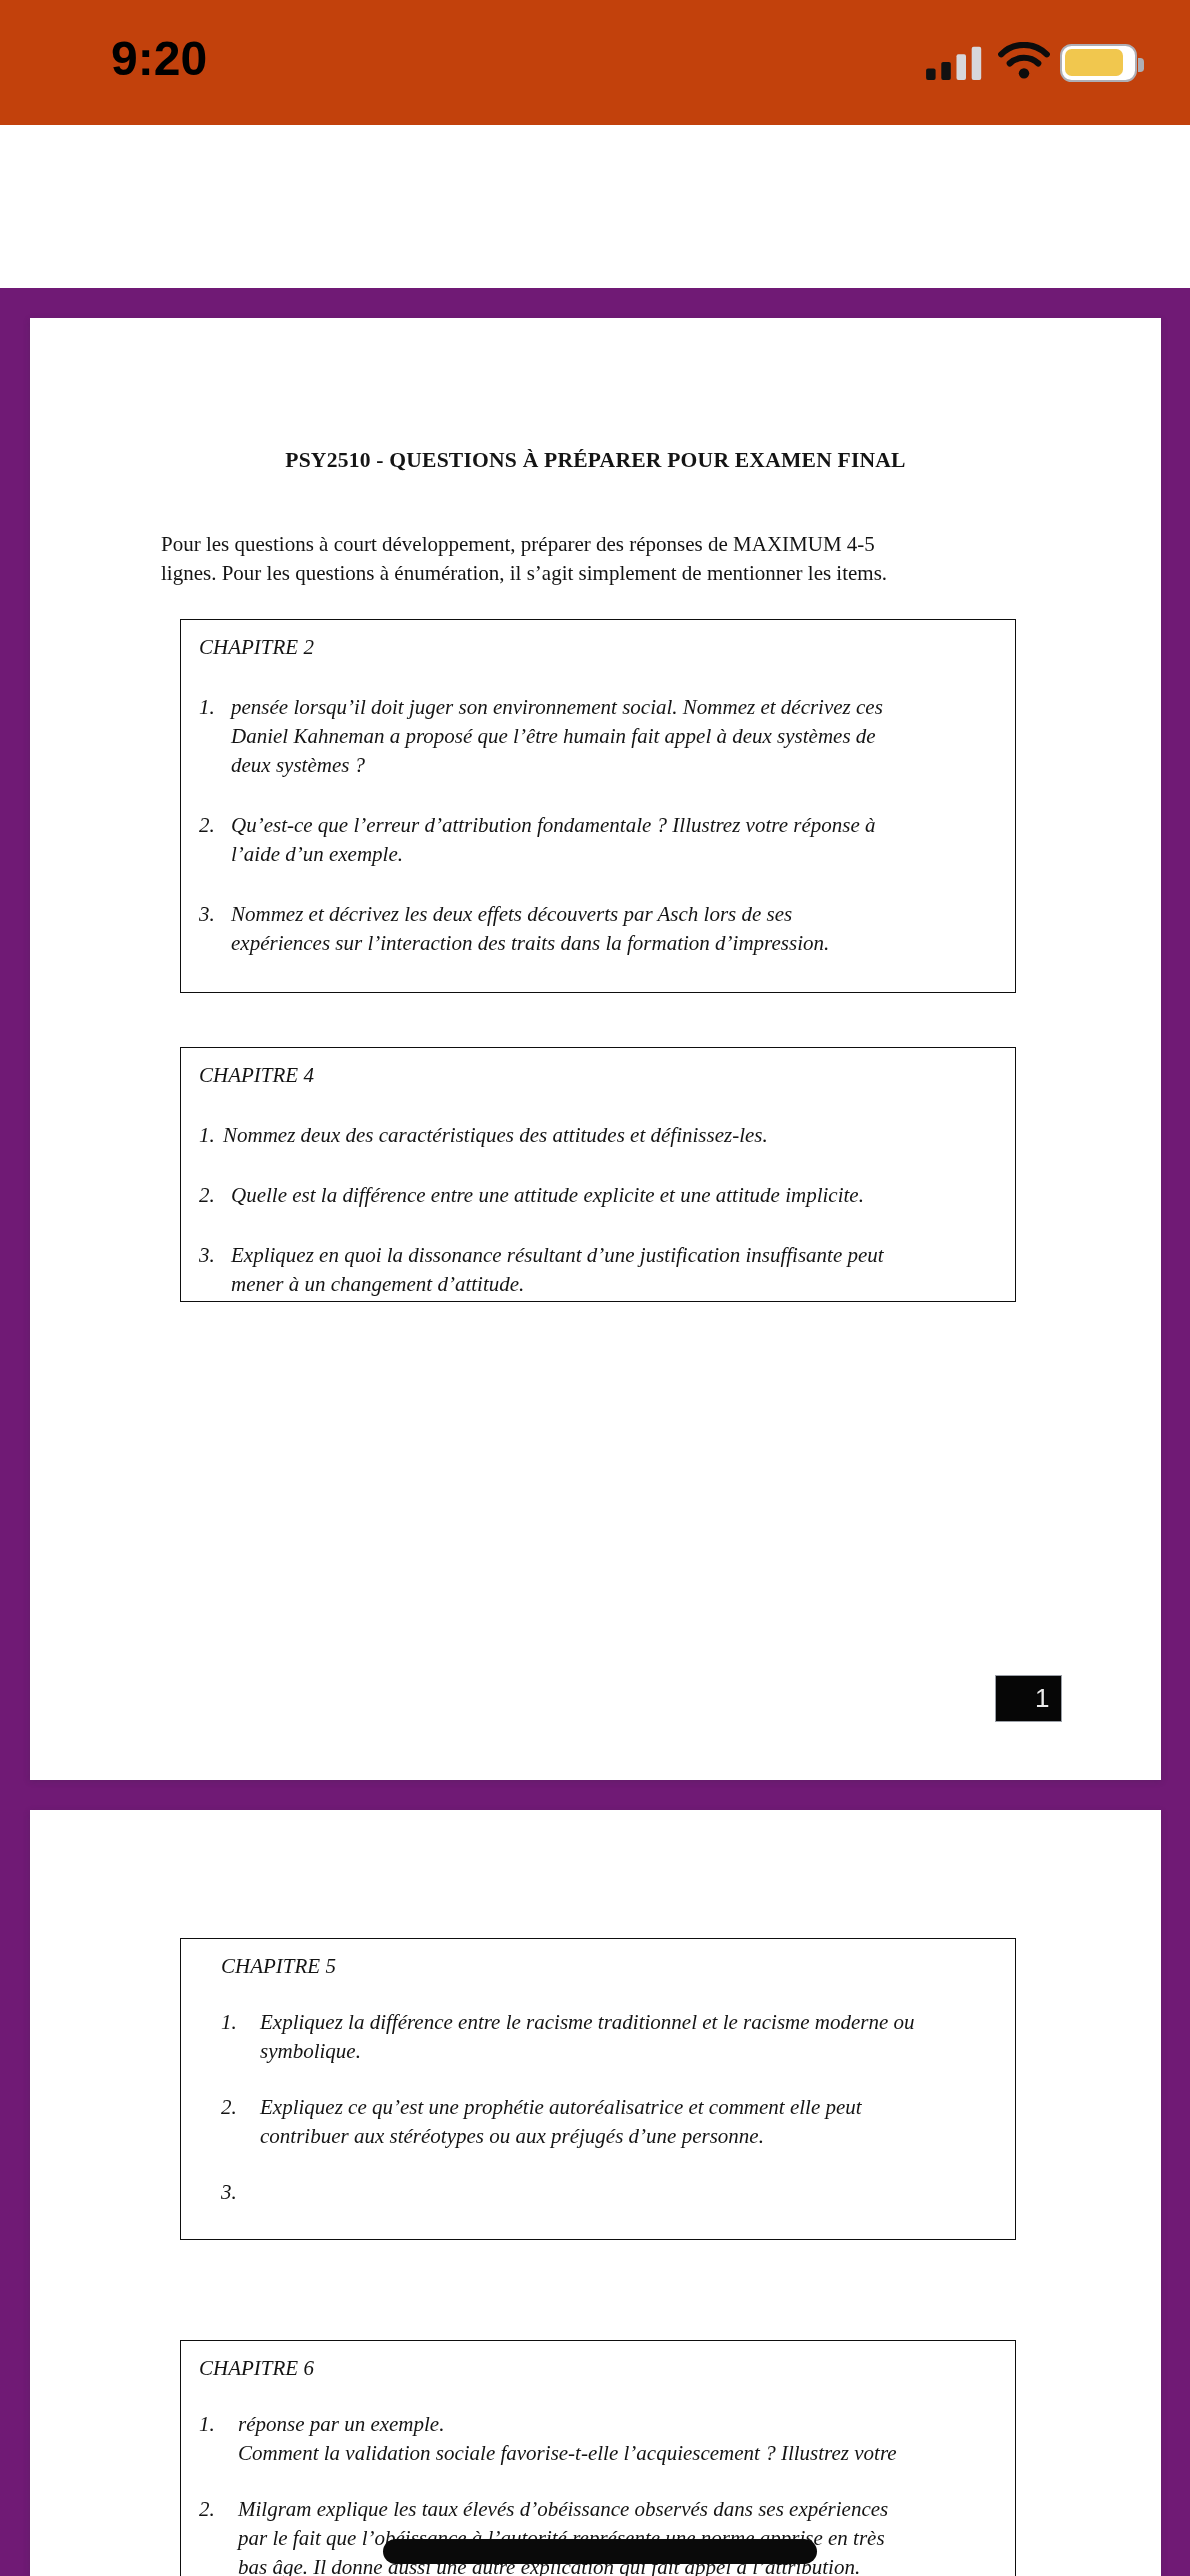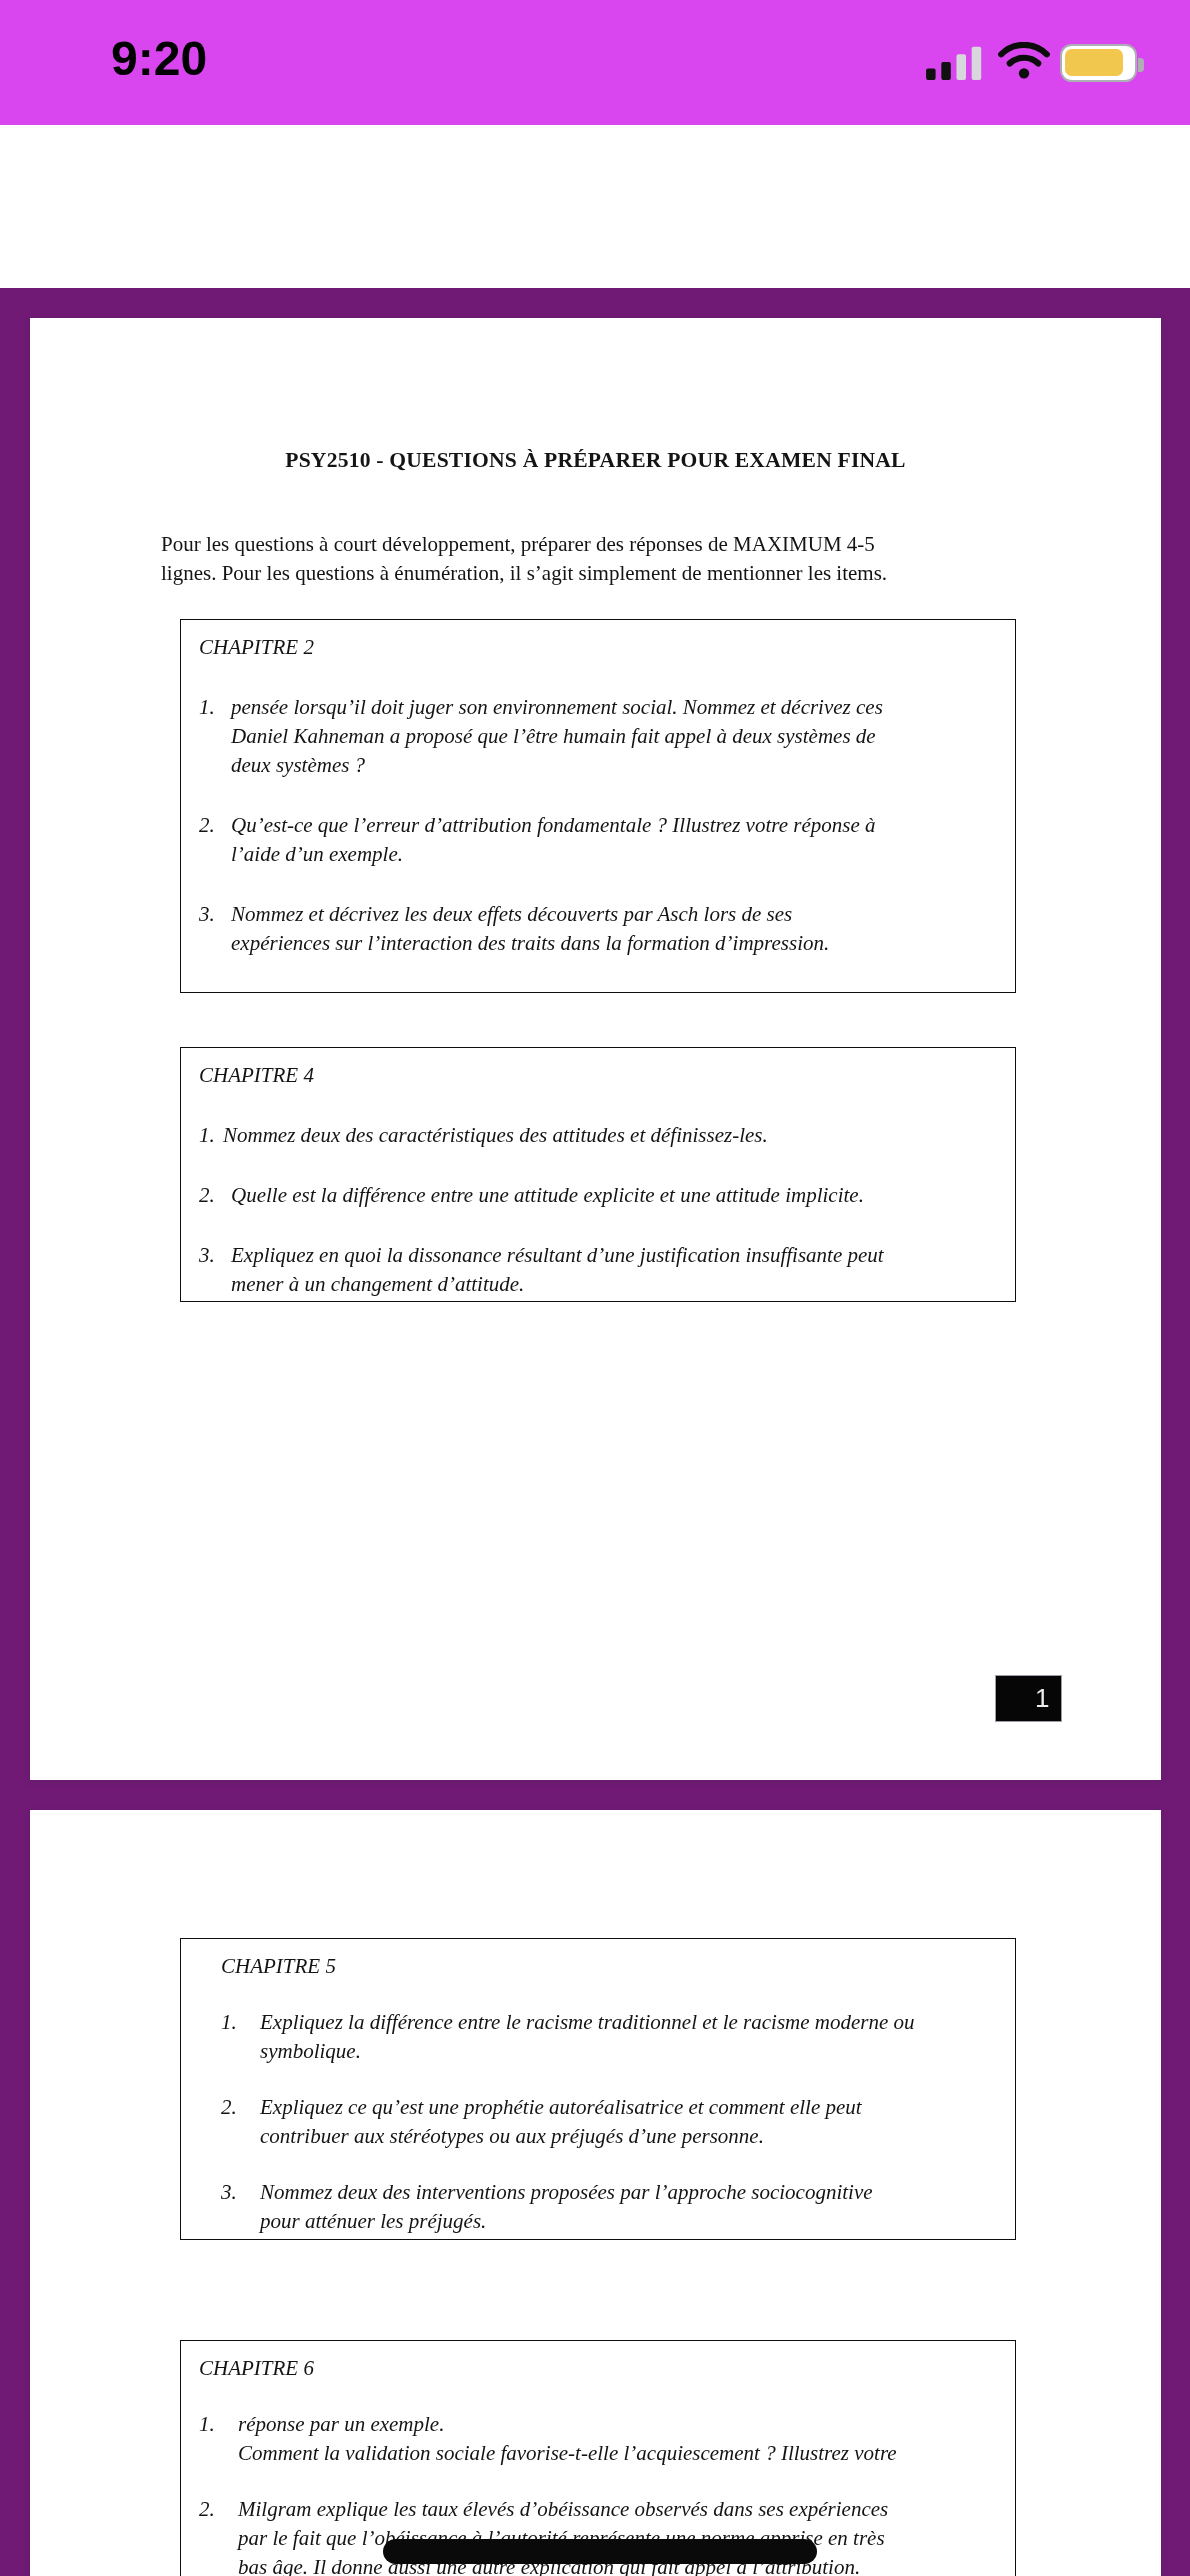--- a/index.html
+++ b/index.html
@@ -1,21 +1,21 @@
 <!DOCTYPE html>
 <html><head>
 <meta charset="utf-8">
 <style>
   html,body{margin:0;padding:0;}
   body{
     width:1190px;height:2576px;overflow:hidden;position:relative;
     background:#EEEFF3;font-family:"Liberation Sans",sans-serif;
   }
   
-  .statusbar{position:absolute;left:0;top:0;width:1190px;height:125px;background:#d946ef;}
+  .statusbar{position:absolute;left:0;top:0;width:1190px;height:125px;background:#c2410c;}
   .time{position:absolute;left:111px;top:31px;font-size:48px;font-weight:700;color:#000;letter-spacing:0;}
   .sig{position:absolute;left:926px;top:42px;}
   .wifi{position:absolute;left:997px;top:42px;}
   .battery{position:absolute;left:1060px;top:44px;width:77px;height:38px;
     border:2.9px solid #AEAEB5;border-radius:11.5px;box-sizing:border-box;background:#fff;}
   .battery .fill{position:absolute;left:2.9px;top:2.9px;width:58px;height:27px;border-radius:6.7px;background:#F1C74E;}
   .battery .nub{position:absolute;right:-8.6px;top:11.5px;width:5.8px;height:14.4px;background:#AEAEB5;border-radius:0 3.8px 3.8px 0;}
   
   .appbar{position:absolute;left:0;top:125px;width:1190px;height:163px;background:#fff;}
   .appbar::after{content:"";position:absolute;left:0;top:163px;width:100%;height:25px;
@@ -180,24 +180,20 @@
       </div>
       <div class="q">
         <div class="num">2.</div>
         <div>
           <div class="ln">Expliquez ce qu’est une prophétie autoréalisatrice et comment elle peut</div>
           <div class="ln">contribuer aux stéréotypes ou aux préjugés d’une personne.</div>
         </div>
       </div>
       <div class="q">
         <div class="num">3.</div>
-        <div>
-          <div class="ln">Nommez deux des interventions proposées par l’approche sociocognitive</div>
-          <div class="ln">pour atténuer les préjugés.</div>
-        </div>
       </div>
     </div>
 
     <div class="qbox b4">
       <div class="bhead">CHAPITRE 6</div>
       <div class="q">
         <div class="num">1.</div>
         <div>
           <div class="ln">réponse par un exemple.</div>
           <div class="ln">Comment la validation sociale favorise-t-elle l’acquiescement ? Illustrez votre</div>

